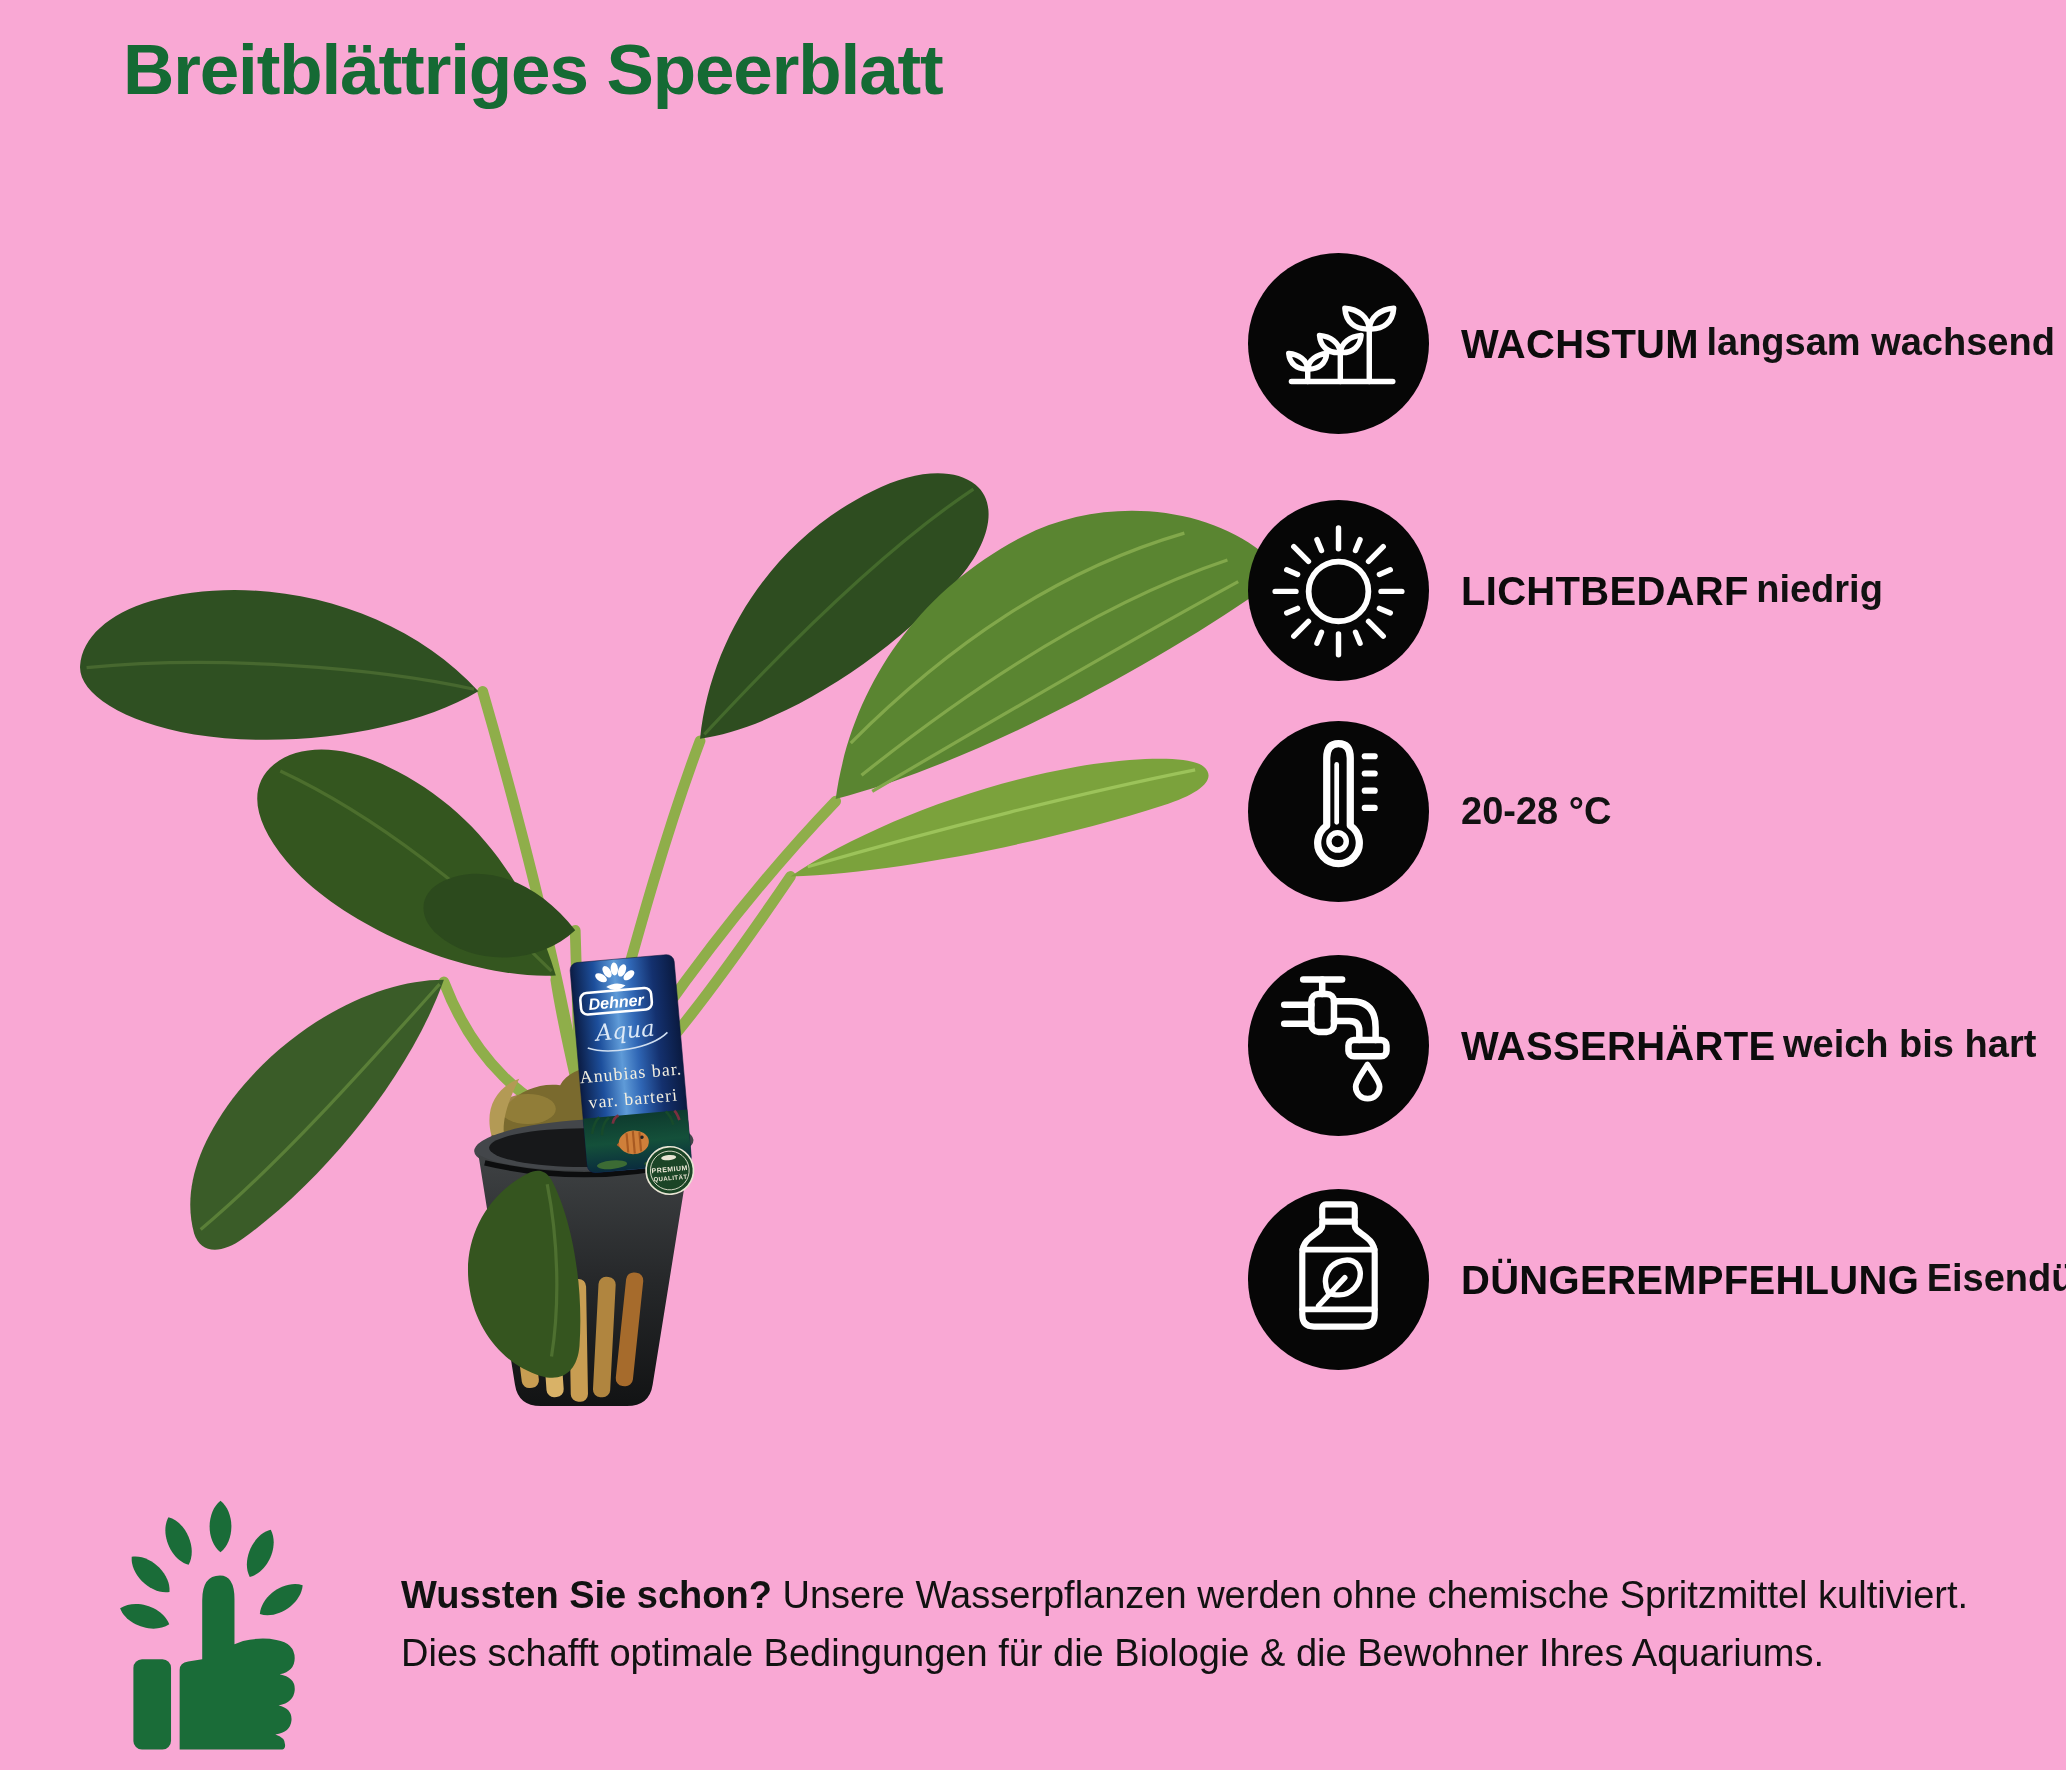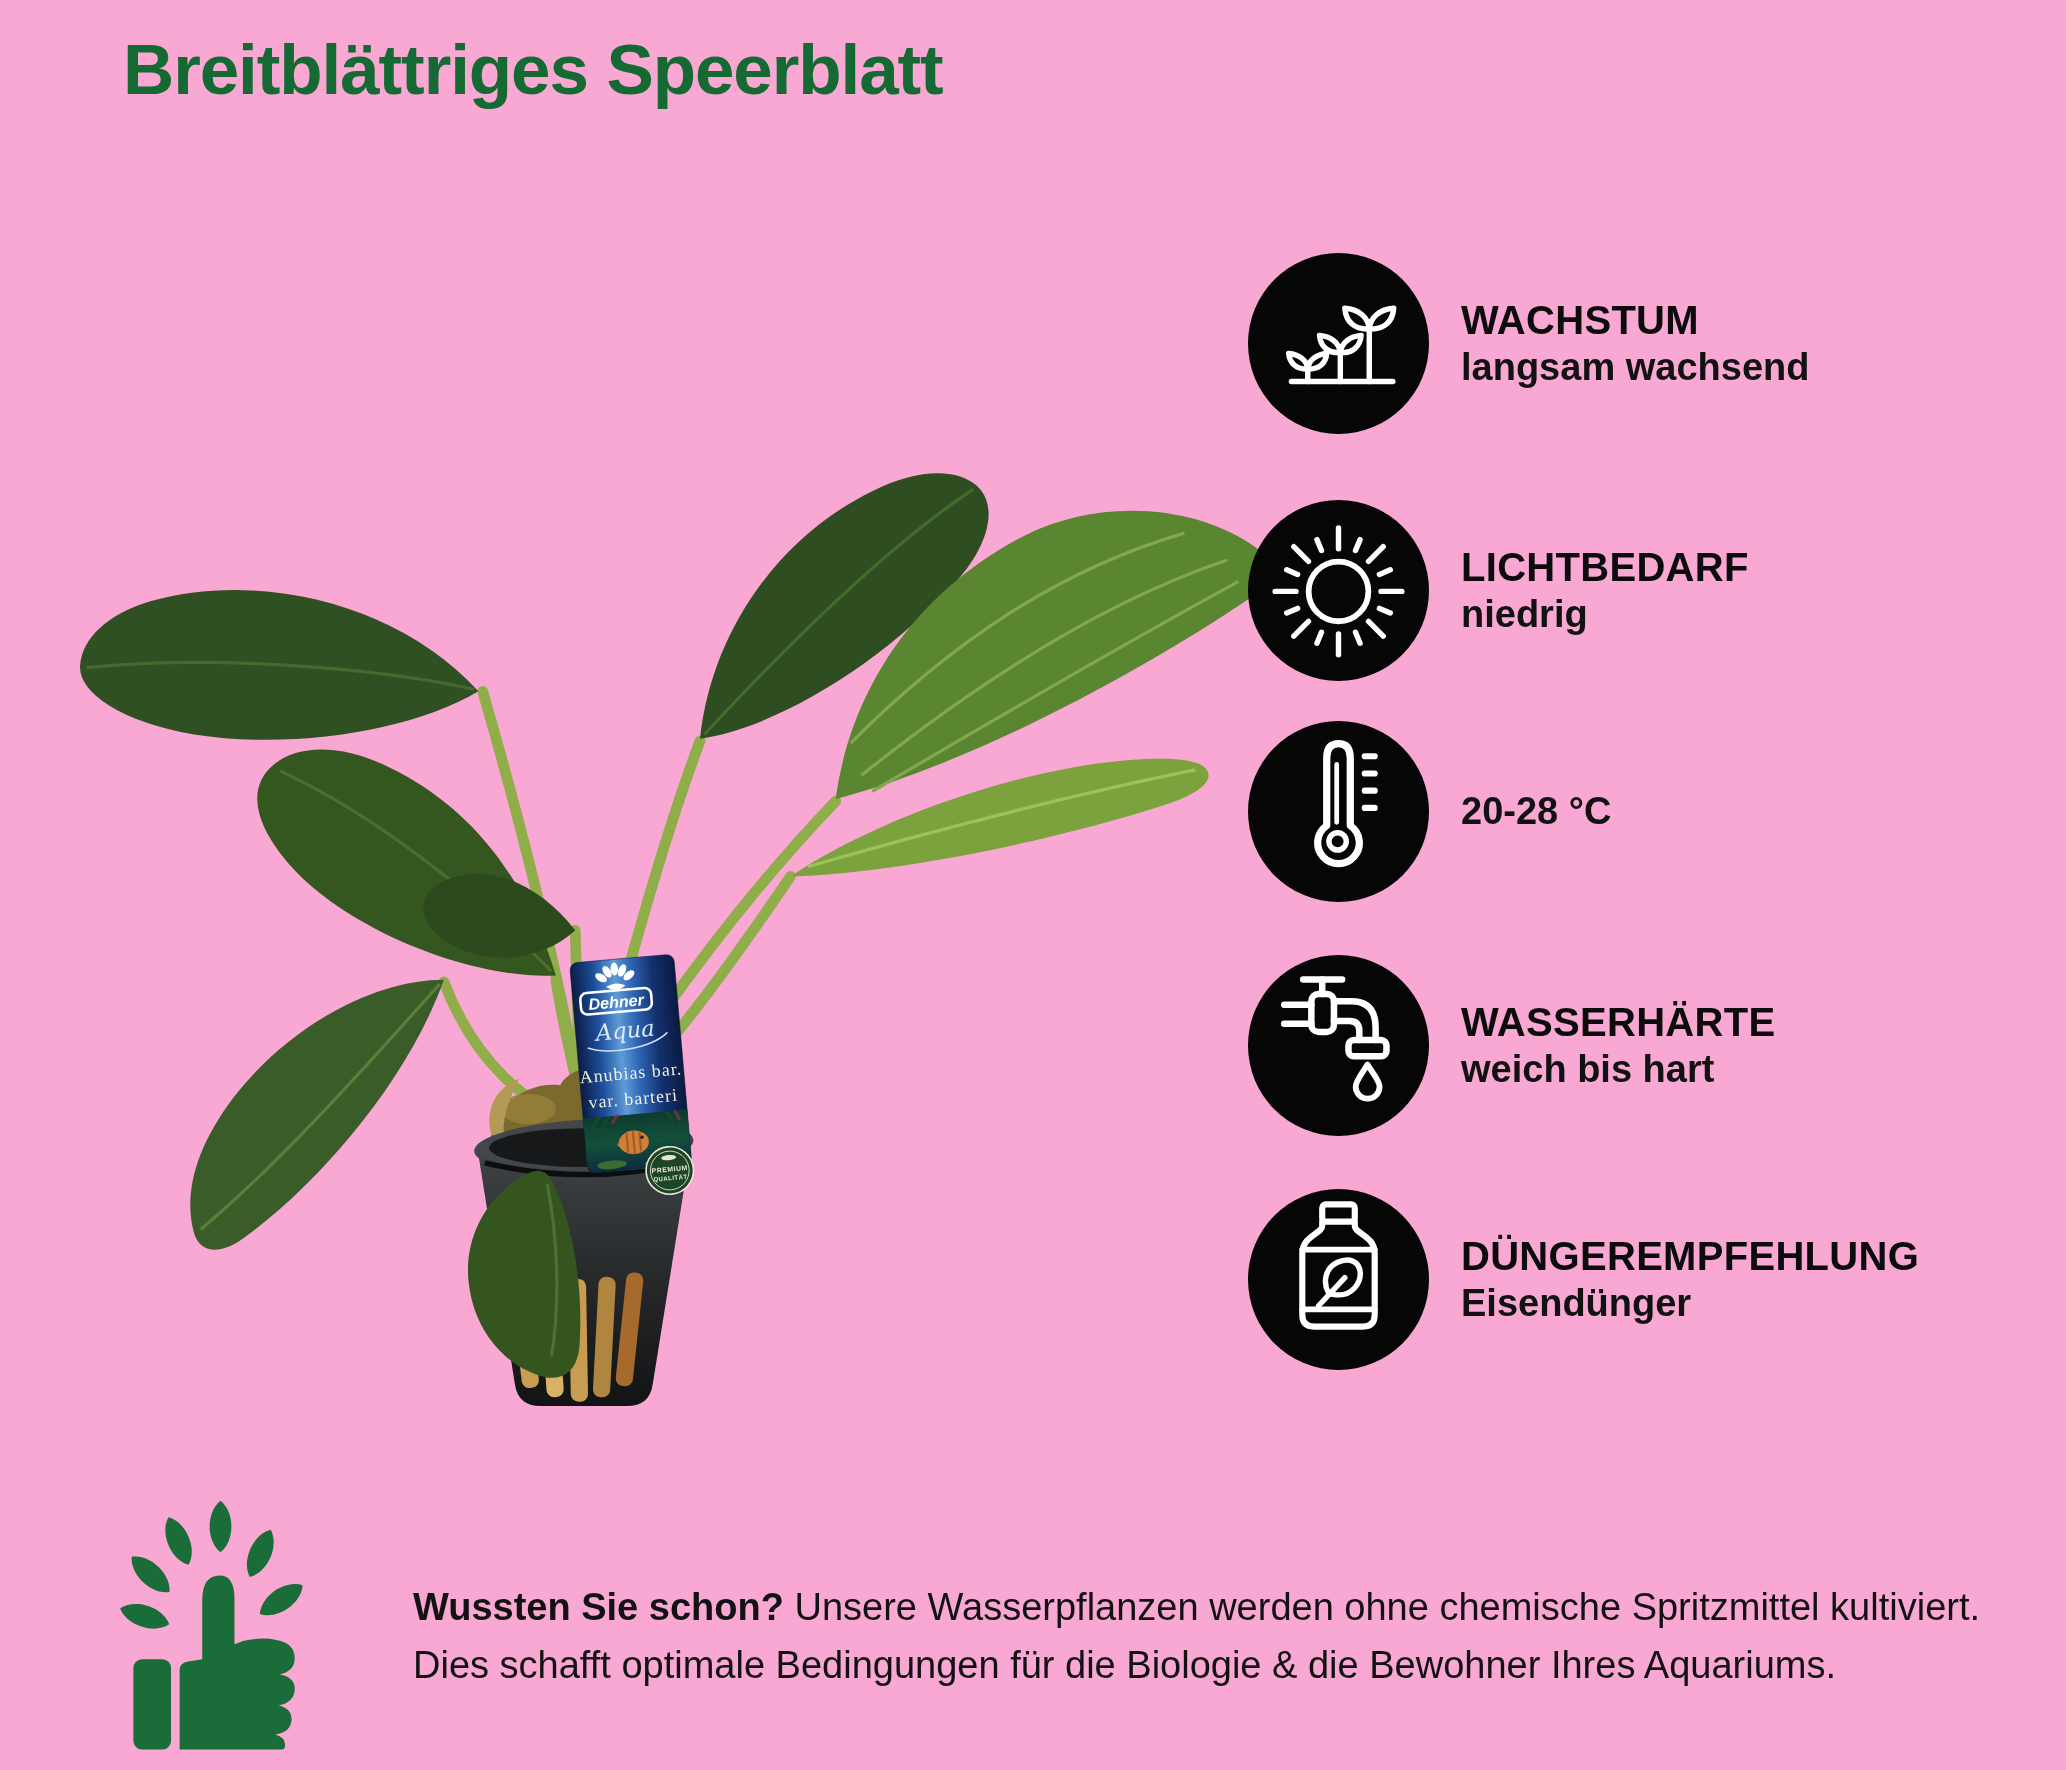--- a/index.html
+++ b/index.html
@@ -12,21 +12,21 @@
          font-weight:700;color:#156a34;letter-spacing:-1.1px;}
   .subtitle{position:absolute;left:125px;top:157px;font-size:45px;font-style:italic;color:#141414;}
 
   
   .plant{position:absolute;left:21.5px;top:420px;width:1270px;height:1012px;}
   .plant svg{display:block;width:100%;height:100%;}
 
   
   .spec-row{position:absolute;left:1248px;height:181px;display:flex;align-items:center;gap:32px;}
   .spec-icon{width:181px;height:181px;flex:0 0 auto;}
-  .spec-text{display:flex;flex-direction:column;gap:7.5px;}
+  .spec-text{display:flex;flex-direction:row;gap:7.5px;}
   .spec-label{font-size:40px;font-weight:700;letter-spacing:0.3px;color:#0c0c0c;line-height:1.05;}
   .spec-value{font-size:38px;color:#121212;line-height:1.05;font-weight:bold;}
 
   
   .footer-icon{position:absolute;left:116px;top:1498px;width:202px;height:257px;}
   .footer-text{position:absolute;left:401px;top:1567px;width:1641px;font-size:38px;
                line-height:1.52;color:#121212;}
   .footer-text b{font-weight:700;}
 
   .ic{stroke:#ffffff;fill:none;stroke-linecap:round;stroke-linejoin:round;}
@@ -291,20 +291,20 @@
         <use href="#petal" transform="translate(238,93) rotate(294)"></use>
         <use href="#petal" transform="translate(277,179) rotate(326)"></use>
         <rect x="2" y="290" width="70" height="168" rx="16"></rect>
         <path d="M88,458 L88,310 Q88,296 104,294 L130,290 L130,180 Q130,134 163,134 Q190,134 190,178 L190,262
                  L206,256 Q240,248 268,254 Q302,260 302,288 Q302,312 274,318
                  Q304,324 302,348 Q300,370 272,376
                  Q298,382 296,404 Q294,426 266,430
                  Q286,436 284,452 Q283,458 276,458 Z"></path>
       </g>
     </svg>
-    <p class="footer-text" style="margin:12px;">
+    <p class="footer-text" style="margin:0;">
       <b>Wussten Sie schon?</b>
       <span>Unsere Wasserpflanzen werden ohne chemische Spritzmittel kultiviert. Dies schafft optimale Bedingungen für die Biologie &amp; die Bewohner Ihres Aquariums.</span>
     </p>
   </footer>
 
 </div>
 
 
 </body></html>

